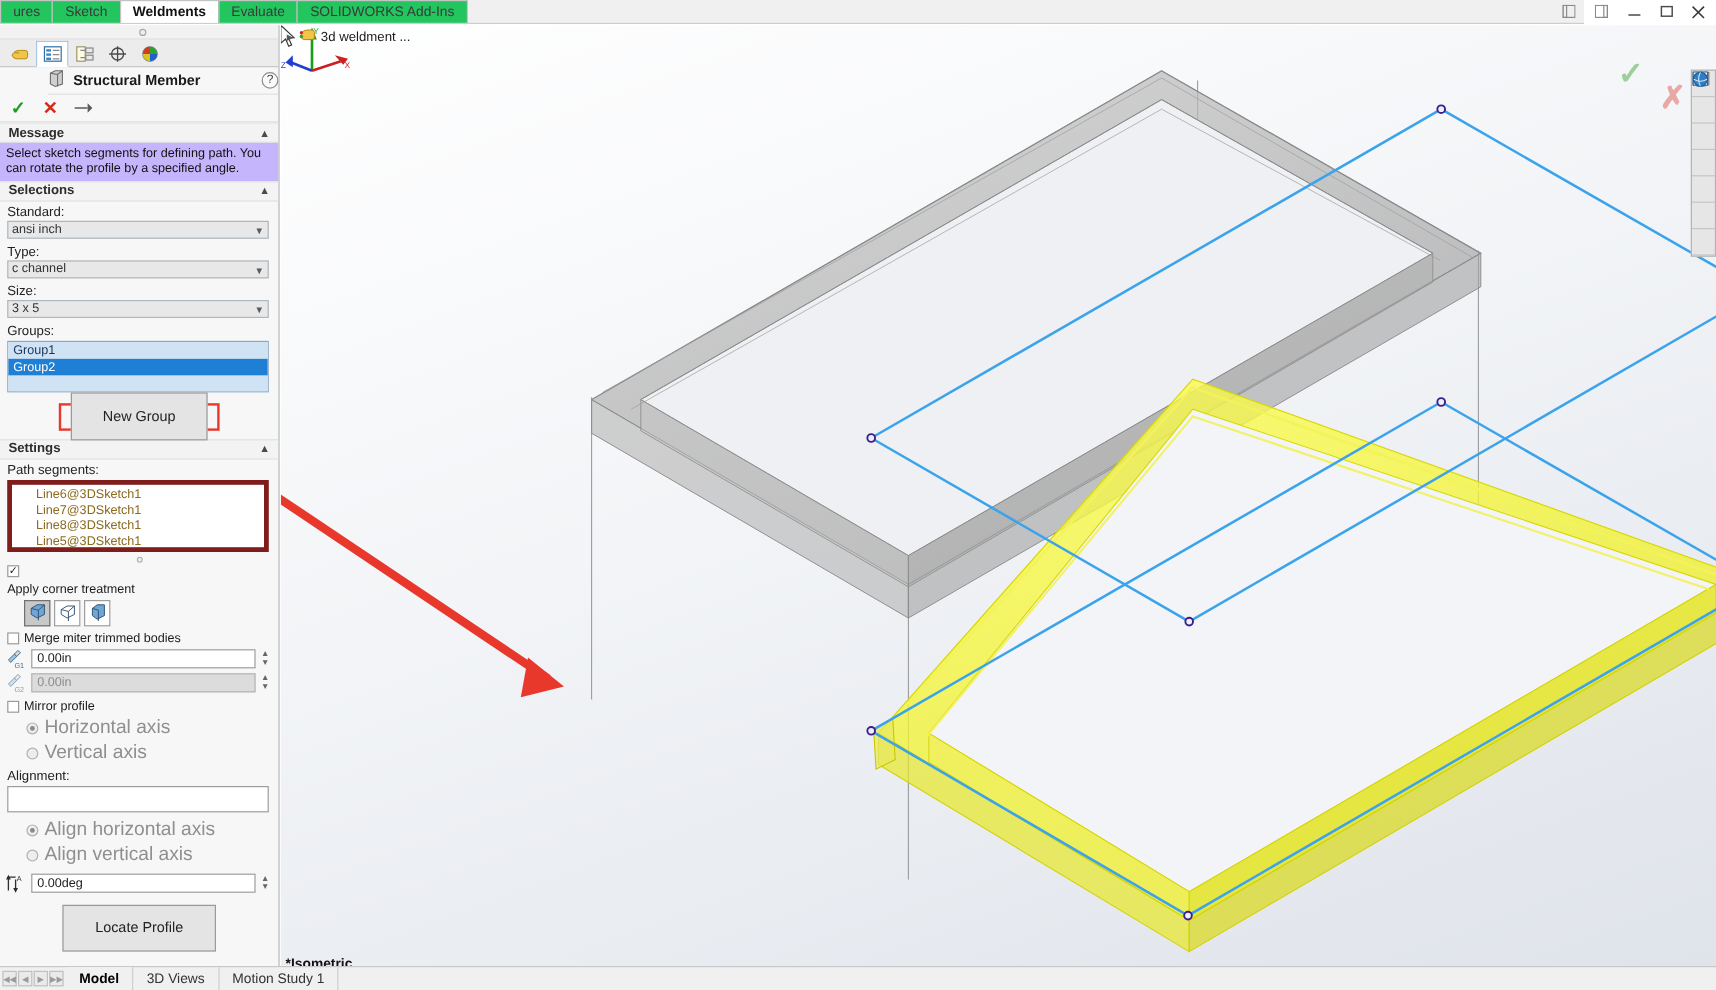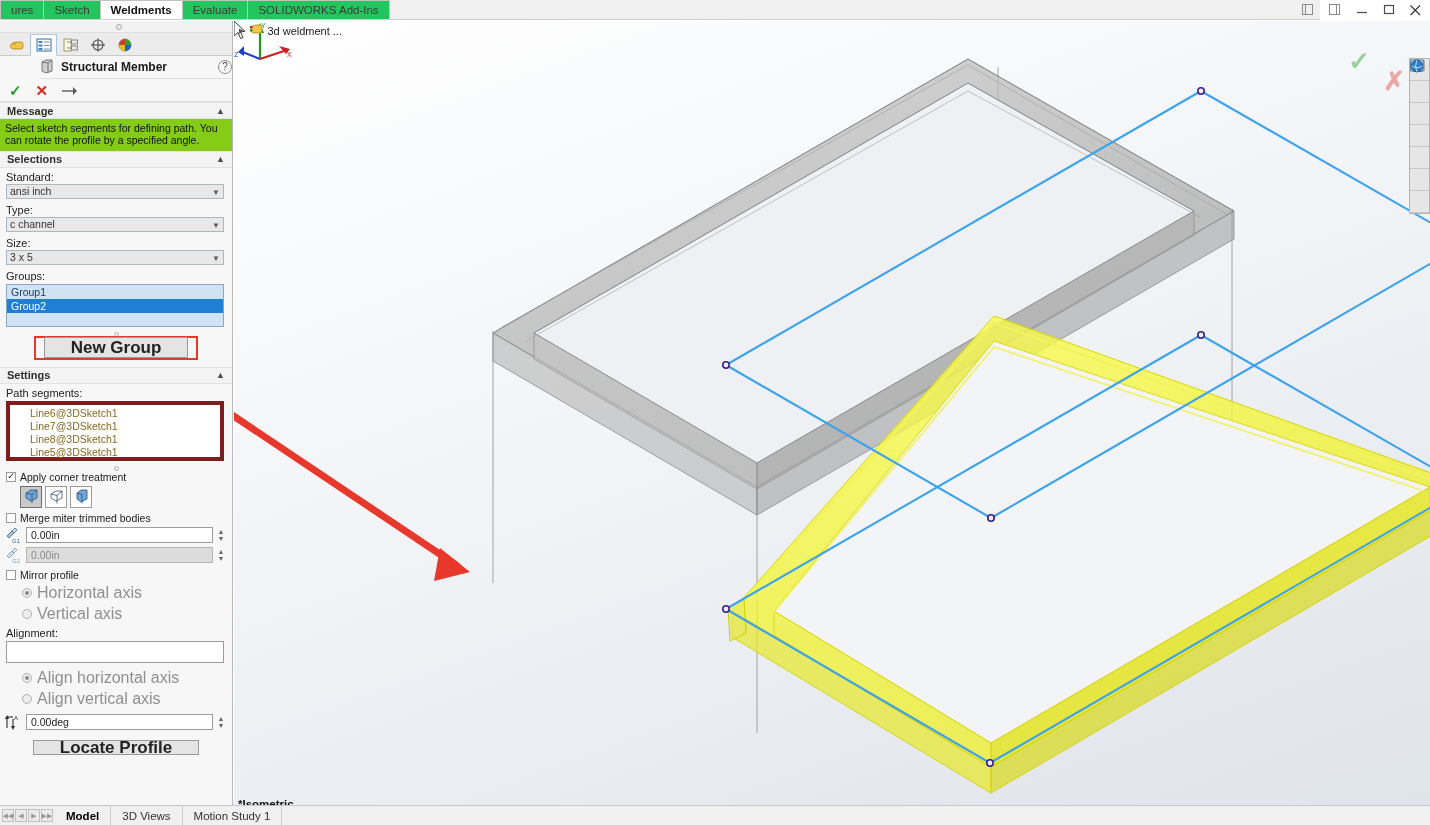--- a/index.html
+++ b/index.html
@@ -56,21 +56,21 @@
   .act.cancel { color:#d12b1e; font-weight:bold; }
   .act.pin { color:#606060; }
 
   .sect-head {
     display:flex; align-items:center; justify-content:space-between;
     height:17px; padding:0 7px; font-weight:bold; font-size:11px;
     background:#f3f3f3; border-top:1px solid #e2e2e2; border-bottom:1px solid #e2e2e2; color:#2d2d2d;
   }
   .chev { font-size:9px; color:#4b4b4b; }
 
-  .msgbox { background:#84cc16; padding:3px 5px 4px 5px; font-size:10.5px; line-height:1.18; color:#111; }
+  .msgbox { background:#c4b5fd; padding:3px 5px 4px 5px; font-size:10.5px; line-height:1.18; color:#111; }
 
   .fieldlabel { padding:3px 0 1px 6px; font-size:11px; color:#222; }
   .selectwrap { margin:0 8px 2px 6px; position:relative; }
   .ddl {
     width:100%; height:15px; background:#e8e8e8; border:1px solid #aeb7bf;
     font-size:10.5px; color:#333; padding:0 16px 0 3px; line-height:13px;
     display:flex; align-items:center; overflow:hidden; white-space:nowrap;
   }
   .ddl .arw { position:absolute; right:4px; top:2px; font-size:8px; color:#5a5a5a; }
 
@@ -85,22 +85,22 @@
   .lb-item { font-size:10.5px; padding:1px 4px; color:#17375e; }
   .lb-item.lite { background:#cfe3f5; }
   .lb-item.sel { background:#1e7fd4; color:#ffffff; }
   .lb-item.empty { background:#cfe3f5; height:13px; }
 
   .grip { text-align:center; height:9px; }
   .grip i { display:inline-block; width:5px; height:5px; border-radius:50%; border:1px solid #b3b3b3; background:#f0f0f0; }
 
   .btnrow { display:flex; justify-content:center; }
   .pushbtn {
-    background:#e4e4e4; border:1px solid #9a9a9a; font-size:17px; color:#222;
-    padding:0 26px; line-height:13px;font-weight:bold;
+    background:#e4e4e4; border:1px solid #9a9a9a; font-size:12px; color:#222;
+    padding:12px 26px; line-height:13px;
   }
   .redbox { border:2px solid #e8382c; padding:3px 8px; display:inline-block; }
 
   .pseg-list {
     margin:1px 8px 0 6px; border:4px solid #7f1d1d; background:#fff; height:60px; padding:2px 20px;
   }
   .pseg-item { font-size:10.5px; color:#8a6a1f; line-height:13px; }
 
   .cornerbtns { display:flex; gap:3px; padding:2px 0 0 20px; }
   .cbtn { width:22px; height:22px; border:1px solid #9d9d9d; background:#fff; display:flex; align-items:center; justify-content:center; }
@@ -344,21 +344,21 @@
 
     <div class="fieldlabel">Path segments:</div>
     <div class="pseg-list">
       <div class="pseg-item">Line6@3DSketch1</div>
       <div class="pseg-item">Line7@3DSketch1</div>
       <div class="pseg-item">Line8@3DSketch1</div>
       <div class="pseg-item">Line5@3DSketch1</div>
     </div>
     <div class="grip"><i></i></div>
 
-    <div class="chkrow" style="padding-top:1px;">
+    <div class="chkrow" style="padding-top:1px;flex-direction:column;">
       <span class="cbox checked"></span>
       <span class="chklabel dark">Apply corner treatment</span>
     </div>
 
     <div class="cornerbtns">
       <div class="cbtn active">
         <svg width="15" height="15" viewBox="0 0 15 15">
             <path d="M2 4 l5-3 6 0 0 8 -6 3 -5-3z" fill="#6ea6d8" stroke="#33516e" stroke-width="0.8"></path>
             <path d="M2 4 l6 1.5 0 8.5" fill="none" stroke="#33516e" stroke-width="0.8"></path>
             <path d="M8 5.5 l5-4.5" fill="none" stroke="#33516e" stroke-width="0.8"></path>

